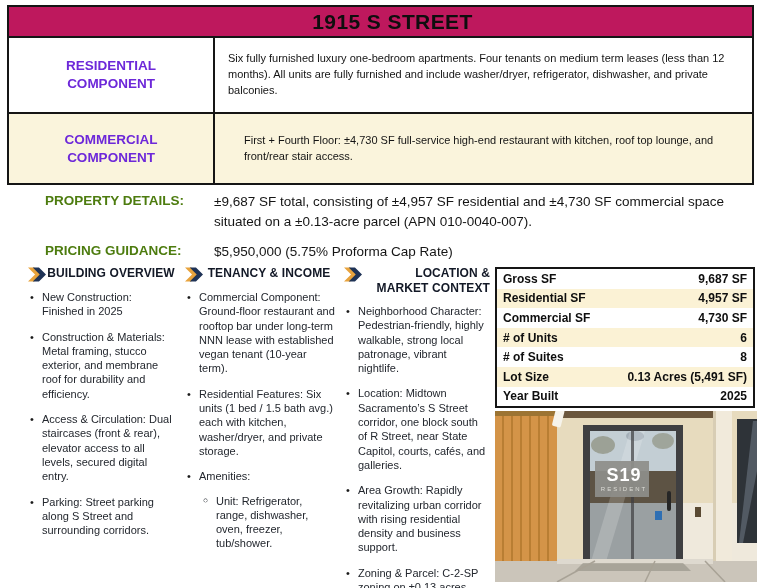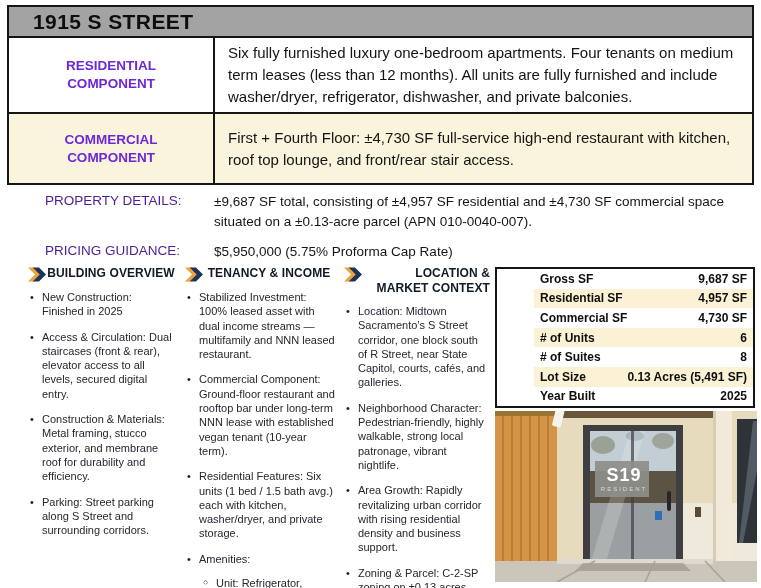--- a/index.html
+++ b/index.html
@@ -5,49 +5,49 @@
   * { box-sizing: border-box; }
   html,body { margin:0; padding:0; background:#ffffff; }
   .page {
     position:relative; width:761px; height:588px; overflow:hidden;
     font-family:"Liberation Sans", sans-serif; background:#ffffff; color:#151515;
   }
 
   
   .banner {
     position:absolute; left:7px; top:5px; width:747px; height:33px;
-    background:#a3a3a3; border:2px solid #151515;
-    display:flex; align-items:center; justify-content:flex-start;padding-left:24px;
+    background:#be185d; border:2px solid #151515;
+    display:flex; align-items:center; justify-content:center;padding-left:24px;
   }
   .banner h1 { margin:0; font-size:21px; font-weight:bold; letter-spacing:.4px; color:#0e0e0e; }
 
   
   .comp-table {
     position:absolute; left:7px; top:36px; width:747px; height:149px;
     border:2px solid #151515; display:flex; flex-direction:column; background:#fff;
   }
   .comp-row { display:flex; }
   .row-residential { height:74px; background:#ffffff; }
-  .row-commercial  { height:71px; background:#FAF4DC; border-top:2px solid #151515; }
+  .row-commercial  { height:71px; background:#FAF4DC; border-top:2px solid #151515;gap:16px; }
   .comp-label {
     width:206px; border-right:2px solid #151515; flex:0 0 206px;
     display:flex; align-items:center; justify-content:center; text-align:center;
     font-weight:bold; font-size:13.5px; line-height:1.3; padding:0 36px; color:#6d28d9;
   }
   .comp-desc {
-    flex:1; padding:8px 16px 8px 13px; font-size:15px; line-height:1.45; color:#141414;
+    flex:1; padding:8px 16px 8px 13px; font-size:11px; line-height:1.45; color:#141414;
     display:flex; flex-direction:column; justify-content:center;
   }
   .comp-desc p { margin:0; }
   .bold { font-weight:normal; }
 
   
   .details { position:absolute; left:7px; top:192px; width:747px; }
   .detail-row { display:flex; margin-bottom:11px; }
-  .detail-label { flex:0 0 207px; padding-left:38px; font-weight:normal; font-size:13.5px; color:#4c1d95; padding-top:1px; }
+  .detail-label { flex:0 0 207px; padding-left:38px; font-weight:bold; font-size:13.5px; color:#4d7c0f; padding-top:1px; }
   .detail-value { flex:1; font-size:13.5px; line-height:1.45; color:#151515; padding-right:16px; }
 
   
   .columns { position:absolute; left:28px; top:266px; width:462px; display:flex; gap:9px; }
   .col  { width:148px; flex:0 0 148px; }
   .col2 { width:150px; flex:0 0 150px; }
   .col3 { width:146px; flex:0 0 146px; }
   .col-header { display:flex; align-items:flex-start; margin-bottom:8px; }
   .chevron-icon { flex:0 0 18px; width:18px; height:15px; margin-top:1px; }
   .col-title {
@@ -56,21 +56,21 @@
   }
   .col3 .col-title { text-align:right; }
   ul.bullets { list-style:none; margin:0; padding:0 0 0 2px; font-size:11px; line-height:1.3; color:#23272e; }
   .bullets > li { position:relative; padding-left:12px; margin-bottom:11px; }
   .bullets > li::before { content:"•"; position:absolute; left:0; top:0; color:#1a1a1a; }
   ul.sub { list-style:none; margin:10px 0 0 0; padding:0; }
   .sub li { position:relative; padding-left:17px; margin-bottom:10px; }
   .sub li::before { content:"○"; position:absolute; left:4px; top:1px; font-size:8.5px; }
 
   
-  .stats { position:absolute; left:495px; top:267px; width:260px; border:2px solid #151515; background:#fff;padding-left:37px; }
+  .stats { position:absolute; left:495px; top:267px; width:260px; border:2px solid #151515; background:#fff; }
   .stat-row {
     display:flex; justify-content:space-between; align-items:center;
     height:19.6px; padding:0 6px; font-size:12px; font-weight:bold; color:#0e0e0e;
   }
   .stat-row:nth-child(even) { background:#FBF2D5; }
   .stat-label { white-space:nowrap; }
   .stat-value { white-space:nowrap; }
 
   
   .photo { position:absolute; left:495px; top:411px; width:262px; height:163px;text-align:right; }
@@ -118,38 +118,37 @@
         <span class="chevron-icon">
           <svg width="18" height="15" viewBox="0 0 23 18">
             <path d="M0 0 L8 0 L17 9 L8 18 L0 18 L9 9 Z" fill="#E8A33D"></path>
             <path d="M6 0 L14 0 L23 9 L14 18 L6 18 L15 9 Z" fill="#1F3356"></path>
           </svg>
         </span>
         <span class="col-title">BUILDING OVERVIEW</span>
       </div>
       <ul class="bullets">
         <li>New Construction: Finished in 2025</li>
+        <li>Construction &amp; Materials: Metal framing, stucco exterior, and membrane roof for durability and efficiency.</li>
         <li>Access &amp; Circulation: Dual staircases (front &amp; rear), elevator access to all levels, secured digital entry.</li>
-        <li>Construction &amp; Materials: Metal framing, stucco exterior, and membrane roof for durability and efficiency.</li>
         <li>Parking: Street parking along S Street and surrounding corridors.</li>
       </ul>
     </div>
 
     <div class="col col2">
       <div class="col-header">
         <span class="chevron-icon">
           <svg width="18" height="15" viewBox="0 0 23 18">
             <path d="M0 0 L8 0 L17 9 L8 18 L0 18 L9 9 Z" fill="#E8A33D"></path>
             <path d="M6 0 L14 0 L23 9 L14 18 L6 18 L15 9 Z" fill="#1F3356"></path>
           </svg>
         </span>
         <span class="col-title">TENANCY &amp; INCOME</span>
       </div>
       <ul class="bullets">
-        <li>Stabilized Investment: 100% leased asset with dual income streams — multifamily and NNN leased restaurant.</li>
         <li>Commercial Component: Ground-floor restaurant and rooftop bar under long-term NNN lease with established vegan tenant (10-year term).</li>
         <li>Residential Features: Six units (1 bed / 1.5 bath avg.) each with kitchen, washer/dryer, and private storage.</li>
         <li>
           <span>Amenities:</span>
           <ul class="sub">
             <li>Unit: Refrigerator, range, dishwasher, oven, freezer, tub/shower.</li>
 
           </ul>
         </li>
       </ul>
@@ -159,22 +158,22 @@
       <div class="col-header">
         <span class="chevron-icon">
           <svg width="18" height="15" viewBox="0 0 23 18">
             <path d="M0 0 L8 0 L17 9 L8 18 L0 18 L9 9 Z" fill="#E8A33D"></path>
             <path d="M6 0 L14 0 L23 9 L14 18 L6 18 L15 9 Z" fill="#1F3356"></path>
           </svg>
         </span>
         <span class="col-title">LOCATION &amp; MARKET CONTEXT</span>
       </div>
       <ul class="bullets">
+        <li>Neighborhood Character: Pedestrian-friendly, highly walkable, strong local patronage, vibrant nightlife.</li>
         <li>Location: Midtown Sacramento’s S Street corridor, one block south of R Street, near State Capitol, courts, cafés, and galleries.</li>
-        <li>Neighborhood Character: Pedestrian-friendly, highly walkable, strong local patronage, vibrant nightlife.</li>
         <li>Area Growth: Rapidly revitalizing urban corridor with rising residential density and business support.</li>
         <li>Zoning &amp; Parcel: C-2-SP zoning on ±0.13 acres (APN 010-0023-007).</li>
       </ul>
     </div>
   </div>
 
   <div class="stats">
     <div class="stat-row">
       <span class="stat-label">Gross SF</span>
       <span class="stat-value">9,687 SF</span>

